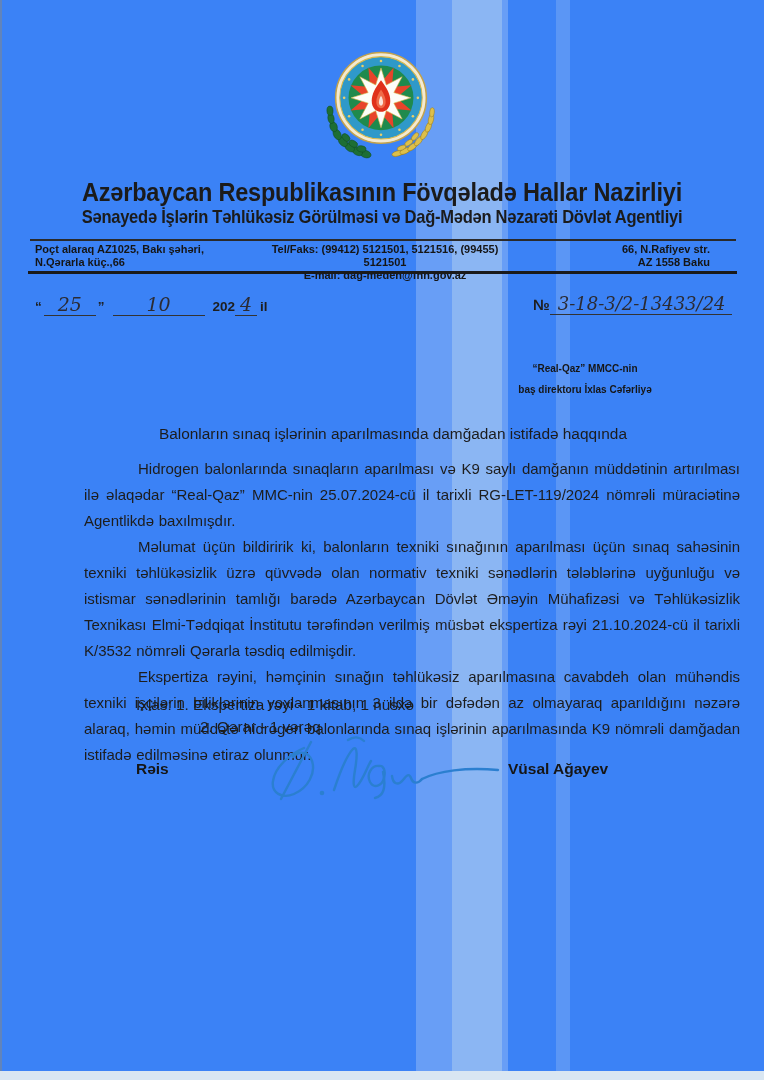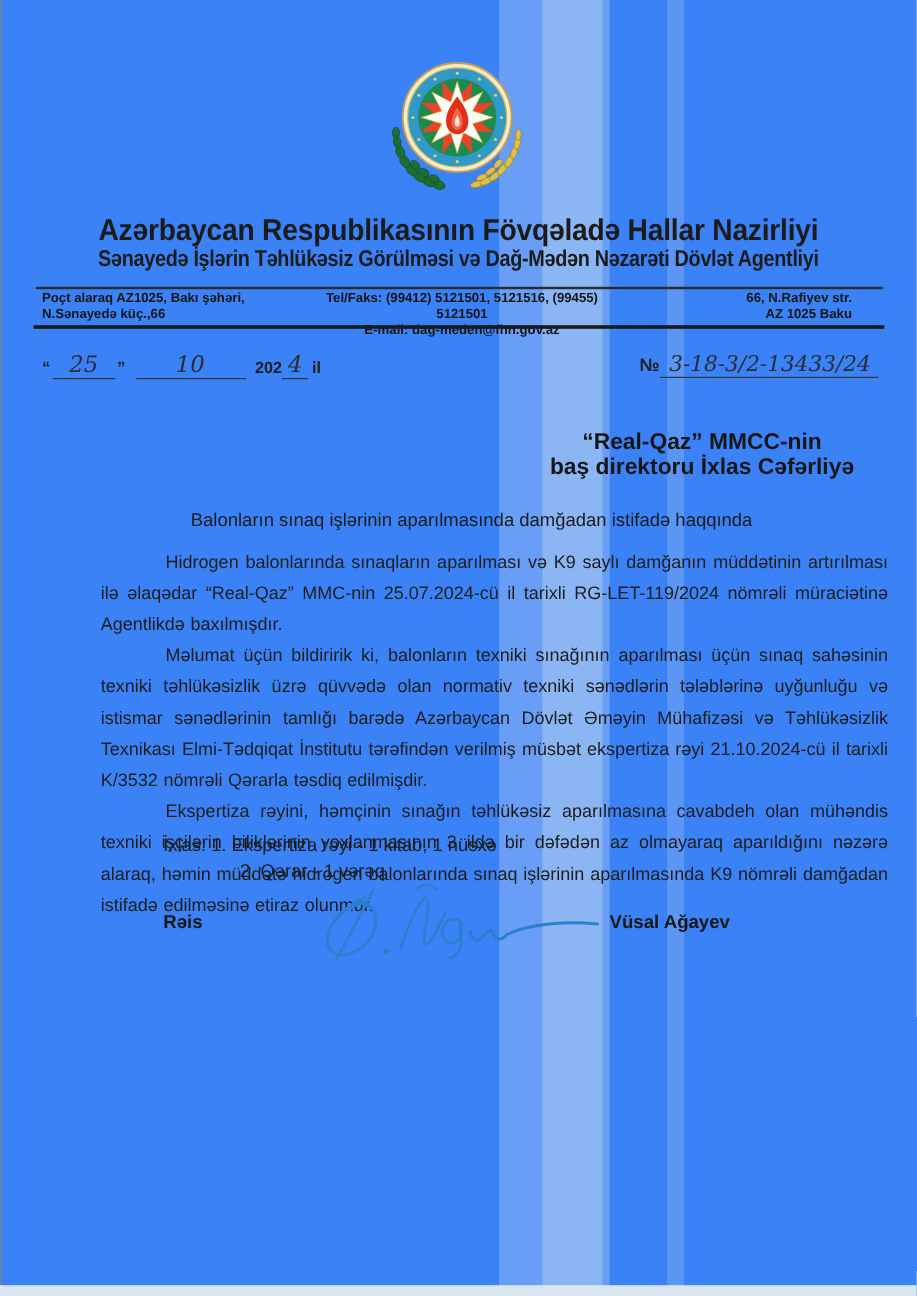--- a/index.html
+++ b/index.html
@@ -43,21 +43,21 @@
   .b-day{width:52px; font-size:19px; margin:0 2px;}
   .b-month{width:92px; font-size:19px; margin-left:8px;}
   .b-year{width:22px; font-size:19px;}
   .dl-printed{padding-bottom:2px;}
   .dl-202{margin-left:8px;}
   .dl-il{margin-left:3px;}
   .dl-no{position:absolute; left:498px; top:0; display:flex; align-items:flex-end;}
   .no-label{font-size:15px; padding-bottom:2px;}
   .no-value{border-bottom:1.6px solid #333; font-size:18px; padding:0 6px 0 8px; white-space:nowrap;}
 
-  .recipient{position:absolute; right:44px; top:358px; width:270px; text-align:center; font-weight:bold; font-size:19px; line-height:21px; color:#161616;}
+  .recipient{position:absolute; right:44px; top:358px; width:270px; text-align:center; font-weight:bold; font-size:10px; line-height:21px; color:#161616;}
   .subject{position:absolute; left:0; top:425px; width:786px; text-align:center; font-size:15.4px; color:#1c1c1c;}
 
   .body-text{position:absolute; left:84px; top:456px; width:656px; font-size:15px; line-height:26px; text-align:justify; color:#1d1d1d; word-spacing:0.5px;}
   .body-text p{margin:0; text-indent:54px;}
 
   .attachments{position:absolute; left:136px; top:694px; font-size:15.3px; line-height:22px; color:#1d1d1d;}
   .attachments .line2{padding-left:64px;}
 
   .signoff-title{position:absolute; left:136px; top:760px; font-size:15.5px; font-weight:bold; color:#161616;}
   .signature-svg{position:absolute; left:252px; top:732px; width:250px; height:75px;}
@@ -131,29 +131,29 @@
     </svg>
   </div>
 
   <div class="title">Azərbaycan Respublikasının Fövqəladə Hallar Nazirliyi</div>
   <div class="subtitle">Sənayedə İşlərin Təhlükəsiz Görülməsi və Dağ-Mədən Nəzarəti Dövlət Agentliyi</div>
   <div class="rule-thin"></div>
 
   <div class="contact">
     <div class="col-left">
       <div>Poçt alaraq AZ1025, Bakı şəhəri,</div>
-      <div>N.Sənayedə küç.,66</div>
+      <div>N.Qərarla küç.,66</div>
     </div>
     <div class="col-center">
       <div>Tel/Faks: (99412) 5121501, 5121516, (99455) 5121501</div>
       <div>E-mail: dag-meden@fhn.gov.az</div>
     </div>
     <div class="col-right">
       <div>66, N.Rafiyev str.</div>
-      <div>AZ 1025 Baku</div>
+      <div>AZ 1558 Baku</div>
     </div>
   </div>
   <div class="rule-thick"></div>
 
   <div class="dateline">
     <div class="dl-left">
       <span class="dl-printed">“</span>
       <span class="blank b-day hand">25</span>
       <span class="dl-printed">”</span>
       <span class="blank b-month hand">10</span>

